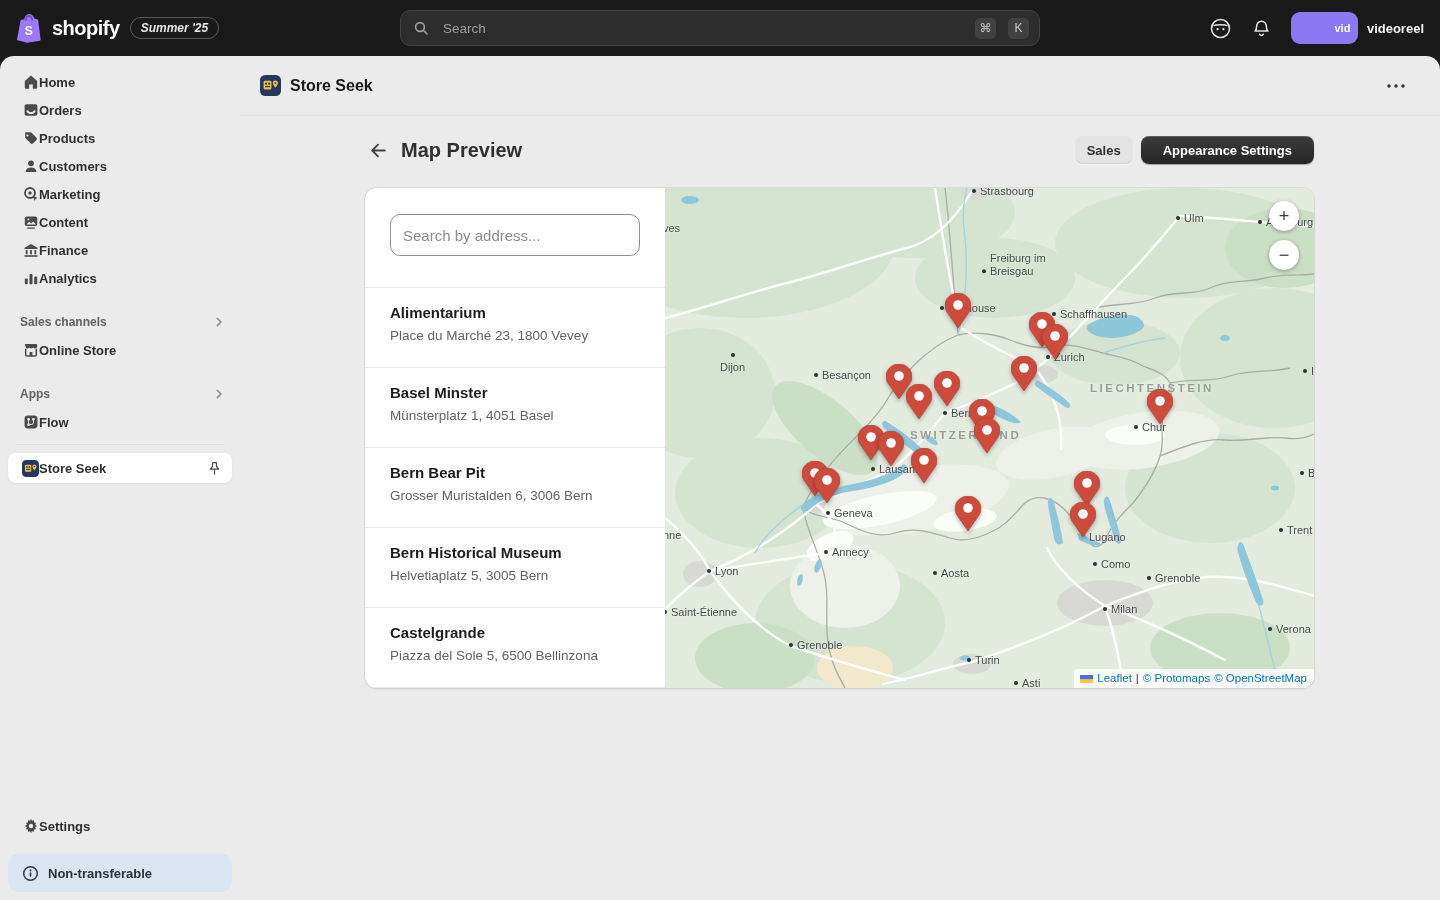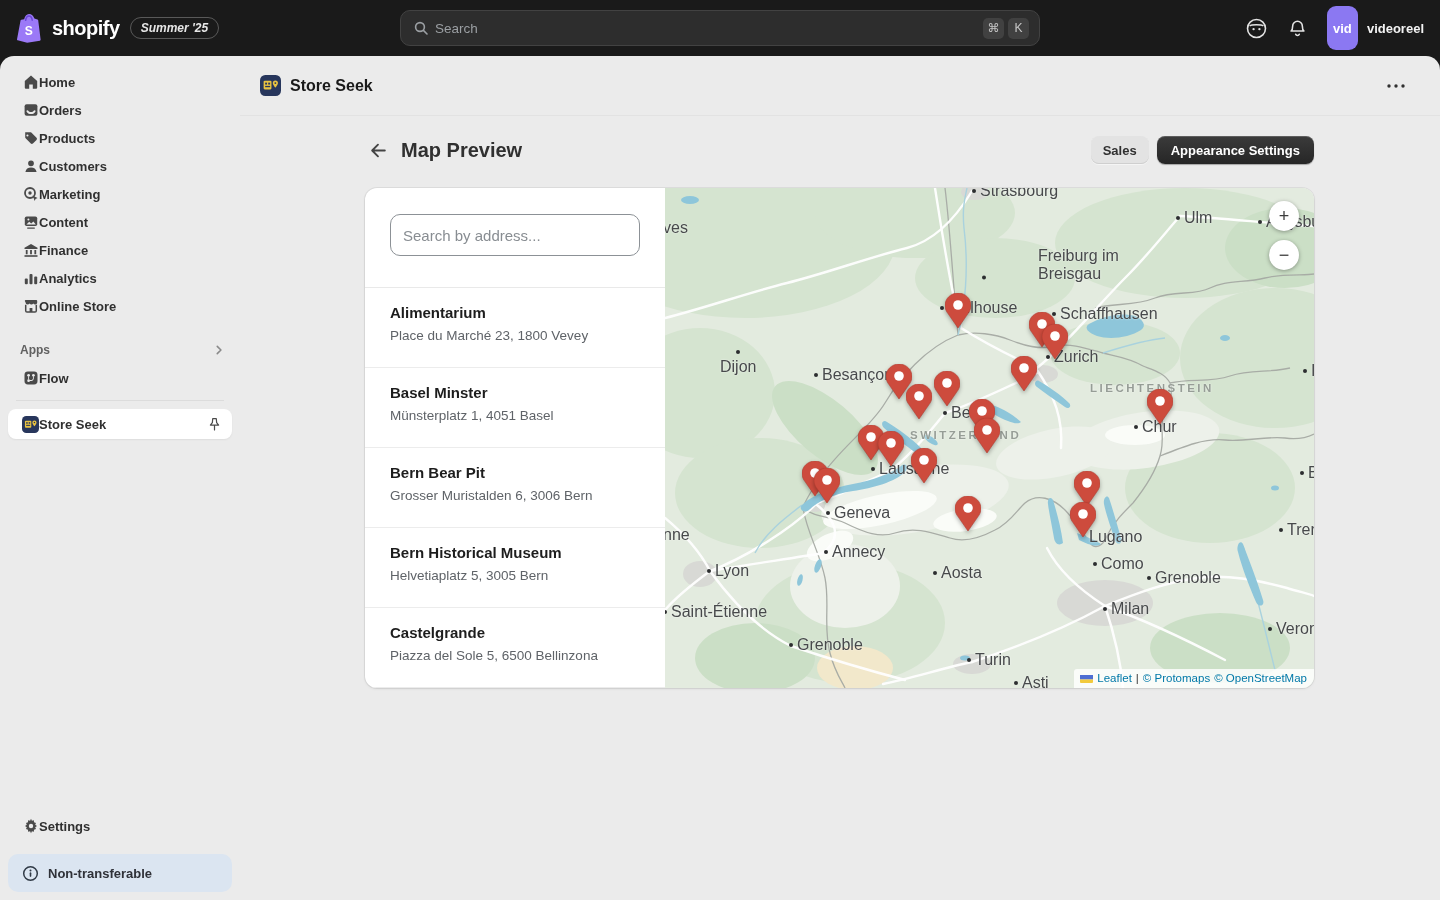--- a/index.html
+++ b/index.html
@@ -11,32 +11,32 @@
   }
   em{font-style:normal}
   
   .topbar{position:absolute;left:0;top:0;width:1440px;height:56px;background:#1a1a1a;}
   .tb-left{position:absolute;left:16px;top:0;height:56px;display:flex;align-items:center;gap:10px;}
   .brand-word{color:#fff;font-size:20px;font-weight:700;letter-spacing:-.5px;}
   .edition-badge{border:1px solid #595959;border-radius:12px;padding:3px 10px;color:#e6e6e6;
     font-size:12px;font-style:italic;font-weight:600;}
   .tb-center{position:absolute;left:400px;top:10px;width:640px;height:36px;box-sizing:border-box;
     background:#2d2d2d;border:1px solid #424242;border-radius:10px;display:flex;align-items:center;
-    padding:0 10px 0 12px;gap:4px;}
+    padding:0 10px 0 12px;gap:12px;}
   .tb-center .sic{color:#9b9fa3;display:flex;}
   .tb-search-input{flex:1;background:transparent;border:none;outline:none;color:#e6e6e6;font-size:13.5px;
     font-family:inherit;}
   .tb-search-input::placeholder{color:#9b9fa3;}
   kbd{display:flex;align-items:center;justify-content:center;width:21px;height:21px;border-radius:5px;
     background:#414141;color:#c8c8c8;font-size:12px;font-family:inherit;}
   .tb-right{position:absolute;right:16px;top:0;height:56px;display:flex;align-items:center;gap:20px;}
   .tb-ic{color:#e3e3e3;display:flex;cursor:pointer;}
   .user-chip{display:flex;align-items:center;gap:9px;cursor:pointer;}
-  .avatar{width:31px;height:44px;border-radius:9px;background:var(--avatar,#8b78f2);color:#fff;
-    font-size:13px;font-weight:700;display:flex;align-items:center;justify-content:center;}
+  .avatar{width:31px;height:32px;border-radius:9px;background:var(--avatar,#8b78f2);color:#fff;
+    font-size:11px;font-weight:700;display:flex;align-items:center;justify-content:center;padding-left:36px;}
   .user-name{color:#f3f3f3;font-size:13px;font-weight:600;}
   
   .sheet{position:absolute;left:0;top:56px;width:1440px;height:844px;background:#ebebeb;
     border-radius:14px 14px 0 0;}
   
   .sidebar{position:absolute;left:0;top:56px;width:240px;height:844px;display:flex;flex-direction:column;
     padding-top:12px;box-sizing:border-box;}
   .nav-item{height:28px;margin:0 8px;padding:0 10px 0 14px;border-radius:8px;display:flex;align-items:center;
     cursor:pointer;}
   .nav-ic{width:17px;height:17px;display:flex;align-items:center;justify-content:center;color:#4a4a4a;flex:none;}
@@ -61,43 +61,43 @@
   .app-more{margin-left:auto;color:#303030;display:flex;cursor:pointer;padding:4px;}
   .page-head{position:absolute;left:125px;right:126px;top:79px;height:30px;display:flex;align-items:center;}
   .back-btn{width:26px;height:26px;display:flex;align-items:center;justify-content:center;color:#444;
     cursor:pointer;border-radius:6px;}
   .page-title{font-size:20px;font-weight:700;color:#303030;margin-left:10px;}
   .head-actions{margin-left:auto;display:flex;gap:8px;}
   .btn{height:28px;border:none;border-radius:8px;font-family:inherit;font-size:13px;font-weight:600;
     padding:0 12px;cursor:pointer;display:flex;align-items:center;}
   .btn-secondary{background:#e3e3e3;color:#303030;box-shadow:inset 0 -1px 0 #cfcfcf,0 1px 0 rgba(255,255,255,.5);}
   .btn-primary{background:linear-gradient(#3b3b3b,#262626);color:#fff;
-    box-shadow:inset 0 1px 0 rgba(255,255,255,.18),0 1px 1px rgba(0,0,0,.3);padding:0 14px;text-align:center;}
+    box-shadow:inset 0 1px 0 rgba(255,255,255,.18),0 1px 1px rgba(0,0,0,.3);padding:0 22px;text-align:center;}
   
   .card{position:absolute;left:125px;top:132px;width:949px;height:500px;background:#fff;border-radius:12px;
     box-shadow:0 0 0 1px rgba(0,0,0,.06),0 1px 3px rgba(0,0,0,.08);display:flex;overflow:hidden;}
   .list-panel{width:300px;flex:none;display:flex;flex-direction:column;}
   .search-wrap{height:108px;box-sizing:border-box;padding:26px 25px 0;border-bottom:1px solid #e9e9e9;}
   .addr-input{width:100%;height:42px;box-sizing:border-box;border:1px solid #8c9196;border-radius:10px;
     padding:0 12px;font-size:15px;color:#303030;font-family:inherit;outline:none;}
   .addr-input::placeholder{color:#888d92;}
   .loc-item{height:80px;box-sizing:border-box;padding:16px 25px 0;border-bottom:1px solid #ececec;cursor:pointer;}
   .loc-name{font-size:15px;font-weight:700;color:#1d1d1d;margin-bottom:7px;}
   .loc-addr{font-size:13.5px;color:#5f6368;}
   
   .map{flex:1;position:relative;background:#e3ebdf;overflow:hidden;cursor:grab;}
   .map-svg{position:absolute;left:0;top:0;}
   .overlay{position:absolute;inset:0;pointer-events:none;}
   .map-label{position:absolute;display:flex;align-items:center;gap:4px;transform:translateY(-50%);
-    font-size:16px;color:#47494b;white-space:nowrap;z-index:2;text-shadow:0 0 2px rgba(255,255,255,.8);}
+    font-size:11px;color:#47494b;white-space:nowrap;z-index:2;text-shadow:0 0 2px rgba(255,255,255,.8);}
   .map-label .dot{width:4px;height:4px;border-radius:50%;background:#2c2e30;flex:none;}
   .map-label.caps{color:#969d96;font-weight:700;letter-spacing:2.5px;font-size:11.5px;}
   .map-label.pre{align-items:flex-end;}
   .map-label.pre .dot{margin-bottom:4px;}
-  .map-label.pre em{white-space:pre-line;line-height:1.15;margin-left:48px;}
+  .map-label.pre em{white-space:pre-line;line-height:1.15;}
   .marker{position:absolute;transform:translate(-50%,-100%);z-index:5;pointer-events:auto;cursor:pointer;
     filter:drop-shadow(0 2px 2px rgba(0,0,0,.3));}
   .zoom-ctl{position:absolute;top:13px;right:15px;display:flex;flex-direction:column;gap:9px;z-index:10;}
   .zoom-btn{width:30px;height:30px;border-radius:50%;background:#fff;border:none;cursor:pointer;
     box-shadow:0 1px 4px rgba(0,0,0,.35);font-size:18px;color:#3c3c3c;display:flex;align-items:center;
     justify-content:center;font-family:inherit;line-height:1;padding:0;}
   .attribution{position:absolute;right:0;bottom:0;background:rgba(255,255,255,.82);padding:3px 7px 4px 6px;
     font-size:11.5px;color:#333;display:flex;align-items:center;gap:4px;z-index:10;border-top-left-radius:3px;}
   .attribution a{color:var(--link,#0078a8);text-decoration:none;cursor:pointer;}
   .flag{width:13px;height:9px;display:inline-block;border-radius:1px;overflow:hidden;flex:none;}
@@ -233,20 +233,28 @@
           <svg viewBox="0 0 16 16" width="16" height="16" fill="currentColor">
             <rect x="1.8" y="8.6" width="3" height="5.6" rx="1"></rect>
             <rect x="6.5" y="4" width="3" height="10.2" rx="1"></rect>
             <rect x="11.2" y="6.4" width="3" height="7.8" rx="1"></rect>
           </svg>
         </span>
         <span class="nav-label">Analytics</span>
       </div>
     </div>
 
+  <div class="section-row mt16">
+    <span class="section-label">Sales channels</span>
+    <span class="section-chev">
+        <svg viewBox="0 0 16 16" width="14" height="14" fill="none" stroke="currentColor" stroke-width="1.8">
+          <path d="M6 3.8 10.2 8 6 12.2" stroke-linecap="round" stroke-linejoin="round"></path>
+        </svg>
+      </span>
+  </div>
   <div class="nav-item">
     <span class="nav-ic">
         <svg viewBox="0 0 16 16" width="16" height="16">
           <path fill="none" stroke="currentColor" stroke-width="1.5" d="M2.7 6.8v5.9c0 .7.6 1.3 1.3 1.3h8c.7 0 1.3-.6 1.3-1.3V6.8"></path>
           <path fill="currentColor" d="M1.8 3.1c0-.6.5-1.1 1.1-1.1h10.2c.6 0 1.1.5 1.1 1.1v1.3c0 1.1-.9 2-2 2-.8 0-1.5-.4-1.9-1-.4.6-1.1 1-1.9 1s-1.5-.4-1.9-1c-.4.6-1.1 1-1.9 1-1.1 0-2-.9-2-2z"></path>
           <rect x="6.6" y="10" width="2.8" height="4" fill="currentColor"></rect>
         </svg>
       </span>
     <span class="nav-label">Online Store</span>
   </div>

